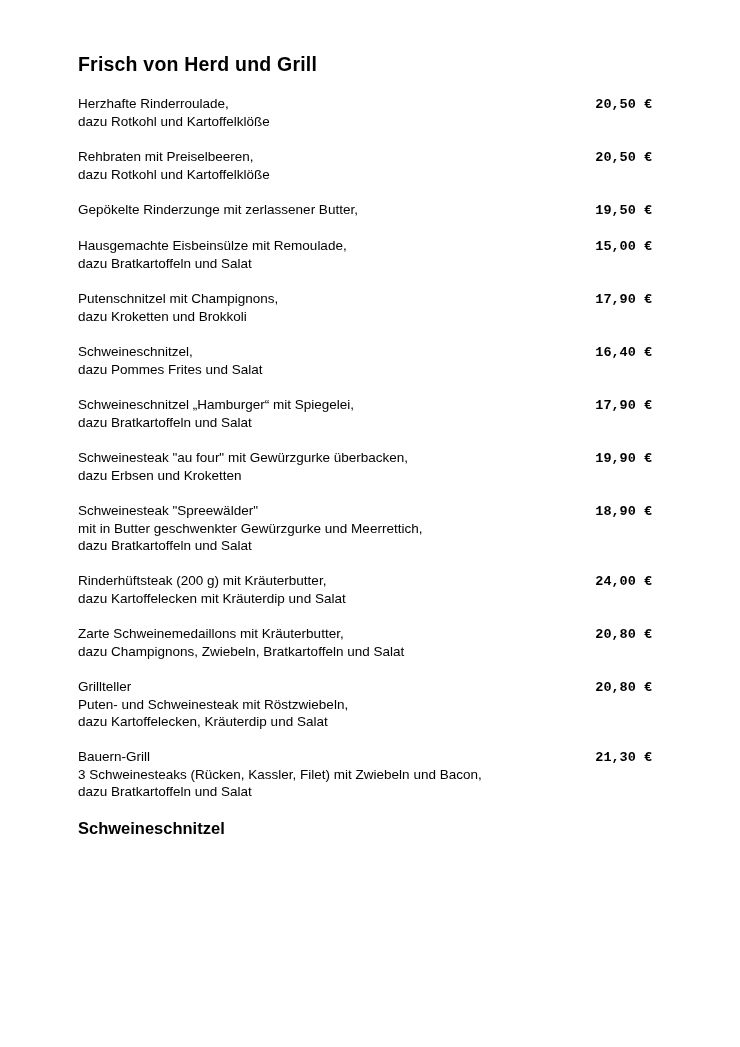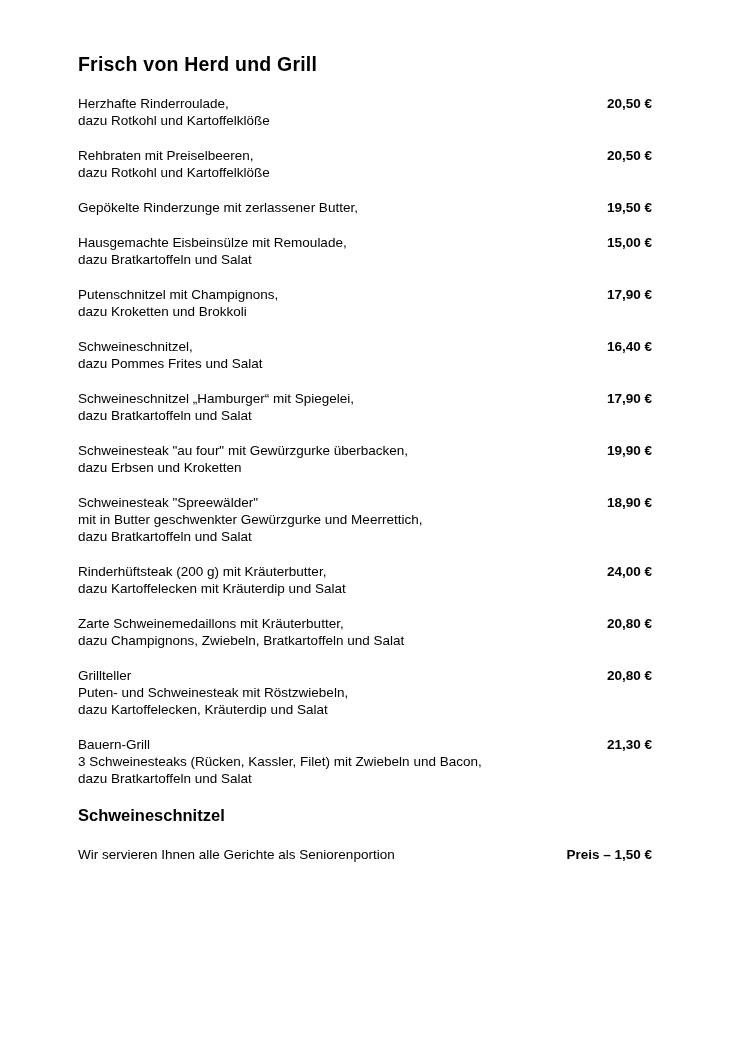--- a/index.html
+++ b/index.html
@@ -40,20 +40,21 @@
   .item-name {
     font-weight: 400;
     margin-top: 40px;
   }
   .item-subtitle {
     font-weight: 400;
   }
   .item-price {
     font-weight: 700;
     white-space: nowrap;
+    font-family: Liberation Mono, monospace;
   }
   .item-desc {
     font-weight: 400;
   }
   .seniors-title {
     font-size: 16.5px;
     line-height: 21px;
     font-weight: 700;
     margin-top: 16px;
   }
@@ -183,17 +184,13 @@
       <span class="item-title"><b class="item-name">Bauern-Grill</b><span class="item-subtitle"></span></span>
       <span class="item-price">21,30 €</span>
     </div>
   <div class="item-desc">3 Schweinesteaks (Rücken, Kassler, Filet) mit Zwiebeln und Bacon,</div>
         <div class="item-desc">dazu Bratkartoffeln und Salat</div>
       </div>
 </div>
 
   <h2 class="seniors-title">Schweineschnitzel</h2>
 
-  <div class="senior-line">
-    <span class="senior-note">Wir servieren Ihnen alle Gerichte als Seniorenportion</span>
-    <span class="senior-price">Preis – 1,50 €</span>
-  </div>
 </div>
 
 </body></html>

